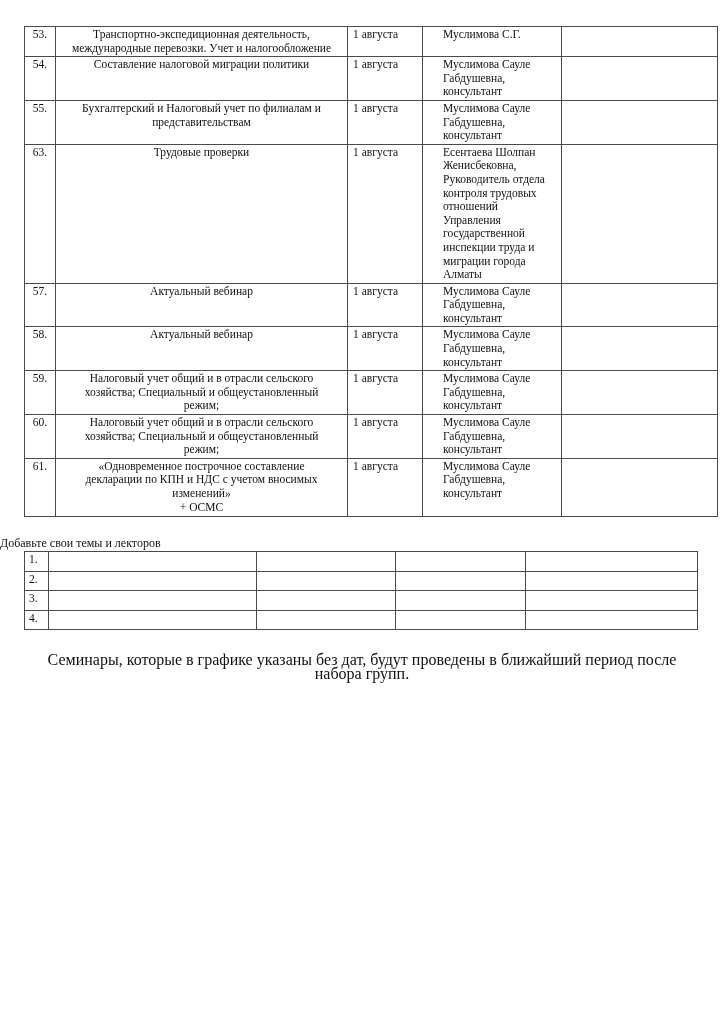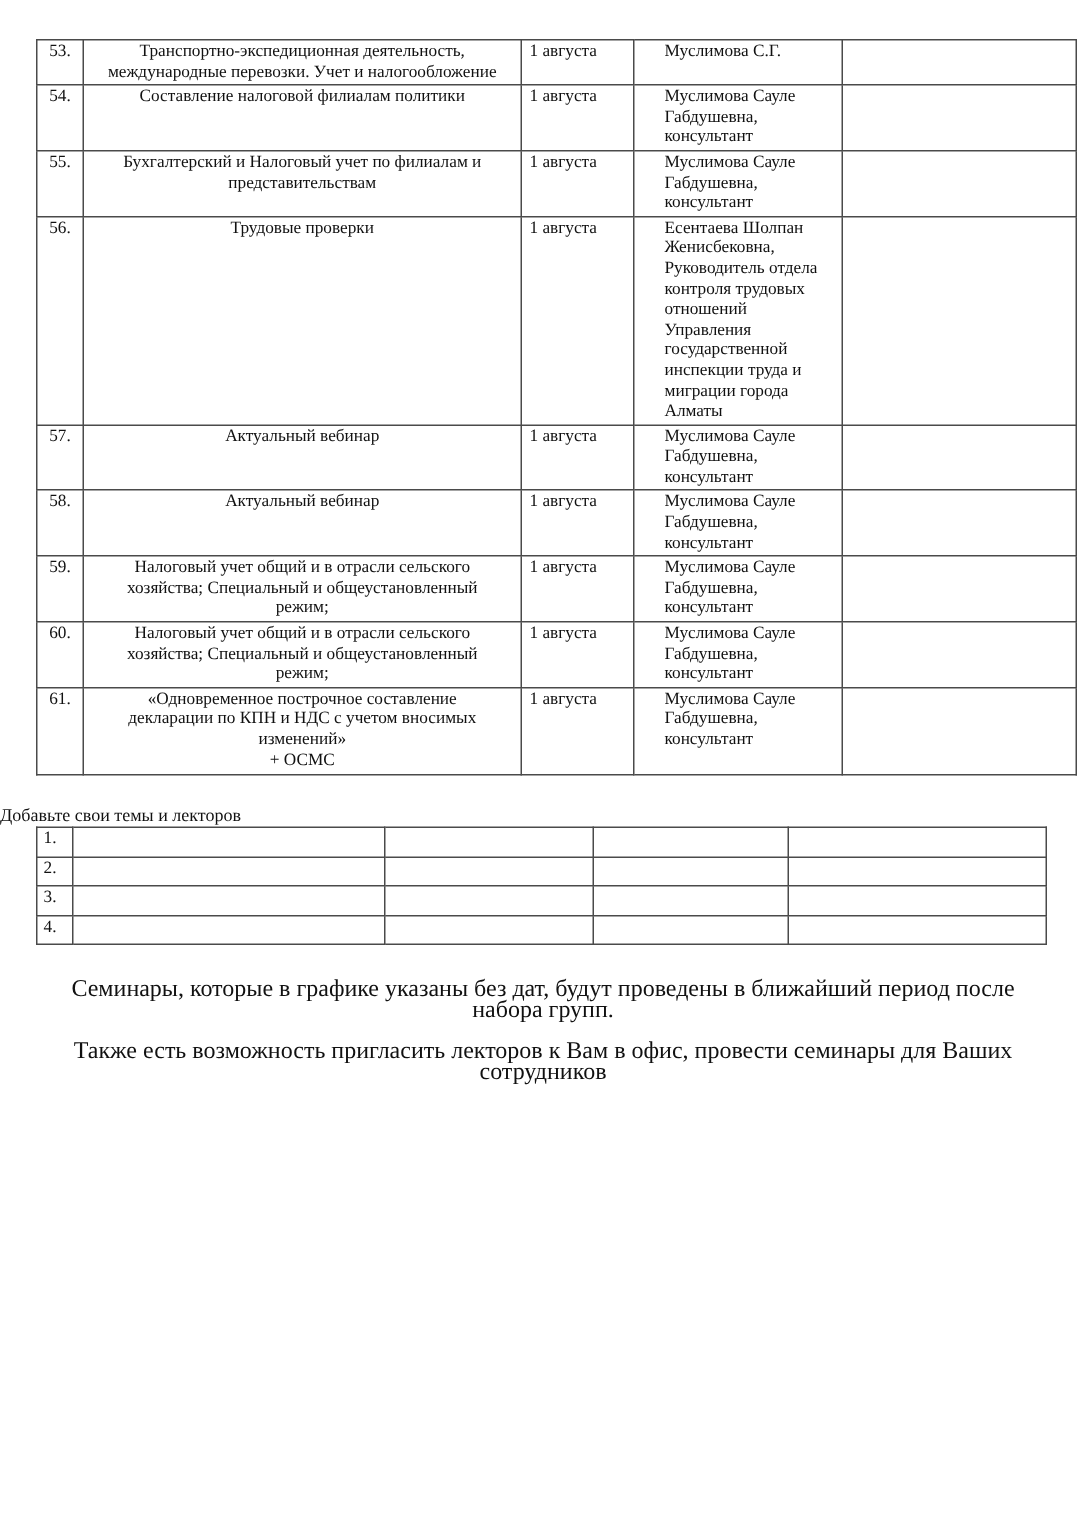--- a/index.html
+++ b/index.html
@@ -59,39 +59,39 @@
       <tr style="height:28px">
         <td class="c-num">53.</td>
         <td class="c-topic">Транспортно-экспедиционная деятельность,
 международные перевозки. Учет и налогообложение</td>
         <td class="c-date">1 августа</td>
         <td class="c-lect">Муслимова С.Г.</td>
         <td class="c-note"></td>
       </tr>
       <tr style="height:41px">
         <td class="c-num">54.</td>
-        <td class="c-topic">Составление налоговой филиалам политики</td>
+        <td class="c-topic">Составление налоговой миграции политики</td>
         <td class="c-date">1 августа</td>
         <td class="c-lect">Муслимова Сауле
 Габдушевна,
 консультант</td>
         <td class="c-note"></td>
       </tr>
       <tr style="height:38px">
         <td class="c-num">55.</td>
         <td class="c-topic">Бухгалтерский  и  Налоговый  учет по  филиалам и
 представительствам</td>
         <td class="c-date">1 августа</td>
         <td class="c-lect">Муслимова Сауле
 Габдушевна,
 консультант</td>
         <td class="c-note"></td>
       </tr>
       <tr style="height:135px">
-        <td class="c-num">56.</td>
+        <td class="c-num">63.</td>
         <td class="c-topic">Трудовые проверки</td>
         <td class="c-date">1 августа</td>
         <td class="c-lect">Есентаева Шолпан
 Женисбековна,
 Руководитель отдела
 контроля трудовых
 отношений Управления
 государственной
 инспекции труда и
 миграции города
@@ -189,15 +189,14 @@
         <td class="s-num">4.</td>
         <td></td>
         <td></td>
         <td></td>
         <td></td>
       </tr>
     </tbody>
   </table>
 
   <div class="note-par note-1">Семинары, которые в графике указаны без дат, будут проведены в ближайший период после набора групп.</div>
-  <div class="note-par note-2">Также есть возможность пригласить лекторов к Вам в офис, провести семинары для Ваших сотрудников</div>
 
 </div>
 
 </body></html>

